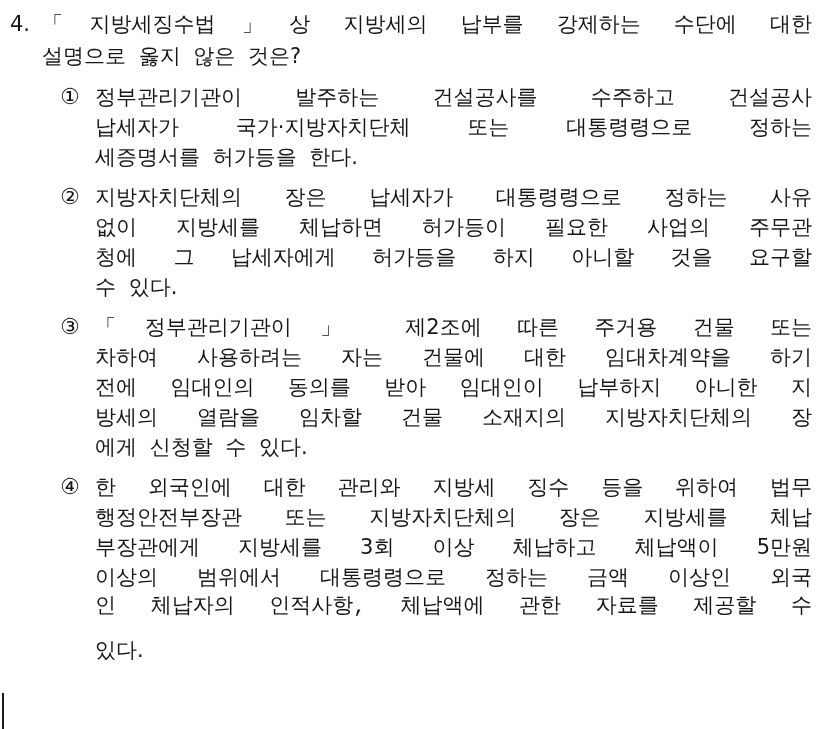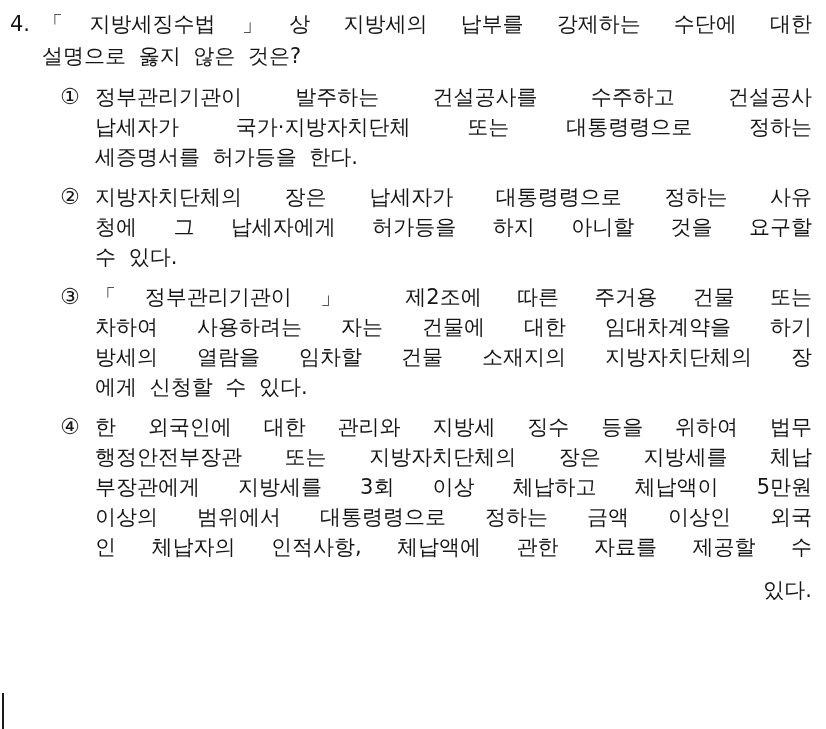--- a/index.html
+++ b/index.html
@@ -42,25 +42,25 @@
   .q-lines .line:last-child,
   .opt-lines .line:last-child {
     text-align: left;
     text-align-last: left;
     word-spacing: 6px;
   }
   .opt-lines.all-just .line:last-child {
     text-align: justify;
     text-align-last: justify;
     word-spacing: normal;
+    font-family: Liberation Mono, monospace;
   }
   .tail-line {
     margin-top: 13px;
     word-spacing: 6px;
-    text-align: right;
   }
   .edge-mark {
     position: absolute;
     left: 2px;
     top: 693px;
     width: 2px;
     height: 36px;
     background: #1b1b1b;
   }
 </style>
@@ -95,38 +95,40 @@
       </div>
     </div>
 
     <div class="option-row">
       <div class="opt-marker">②</div>
       <div class="opt-body">
         <div class="opt-lines">
 
             <div class="line">지방자치단체의 장은 납세자가 대통령령으로 정하는 사유</div>
 
+            <div class="line">없이 지방세를 체납하면 허가등이 필요한 사업의 주무관</div>
 
             <div class="line">청에 그 납세자에게 허가등을 하지 아니할 것을 요구할</div>
 
             <div class="line">수 있다.</div>
           </div>
       </div>
     </div>
 
     <div class="option-row">
       <div class="opt-marker">③</div>
       <div class="opt-body">
         <div class="opt-lines">
 
             <div class="line">「정부관리기관이」 제2조에 따른 주거용 건물 또는</div>
 
 
             <div class="line">차하여 사용하려는 자는 건물에 대한 임대차계약을 하기</div>
 
+            <div class="line">전에 임대인의 동의를 받아 임대인이 납부하지 아니한 지</div>
 
             <div class="line">방세의 열람을 임차할 건물 소재지의 지방자치단체의 장</div>
 
             <div class="line">에게 신청할 수 있다.</div>
           </div>
       </div>
     </div>
 
     <div class="option-row">
       <div class="opt-marker">④</div>

